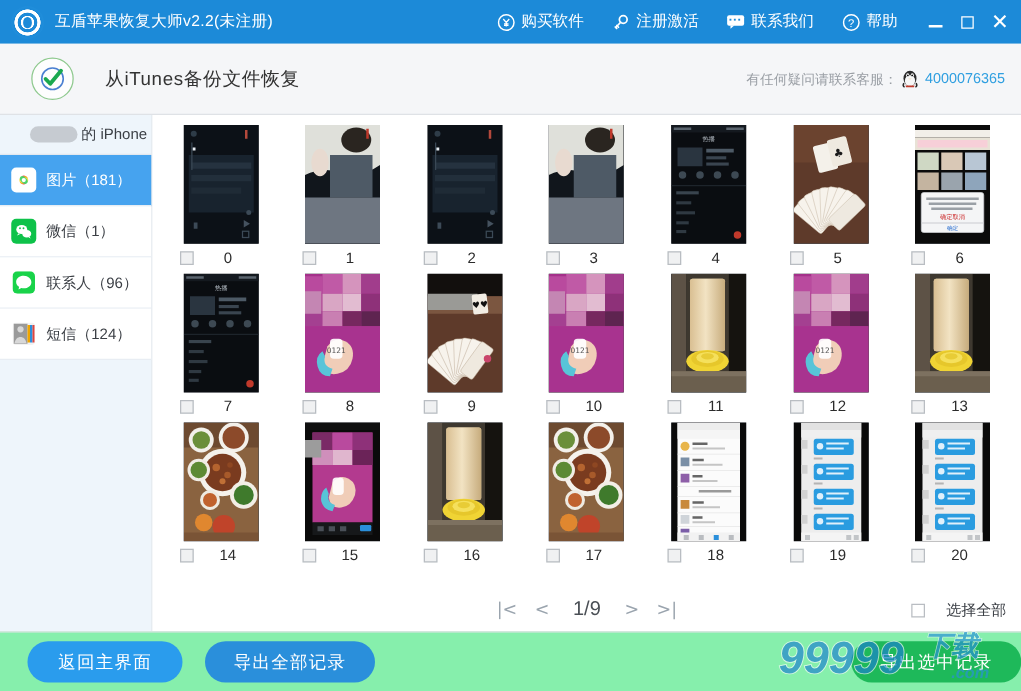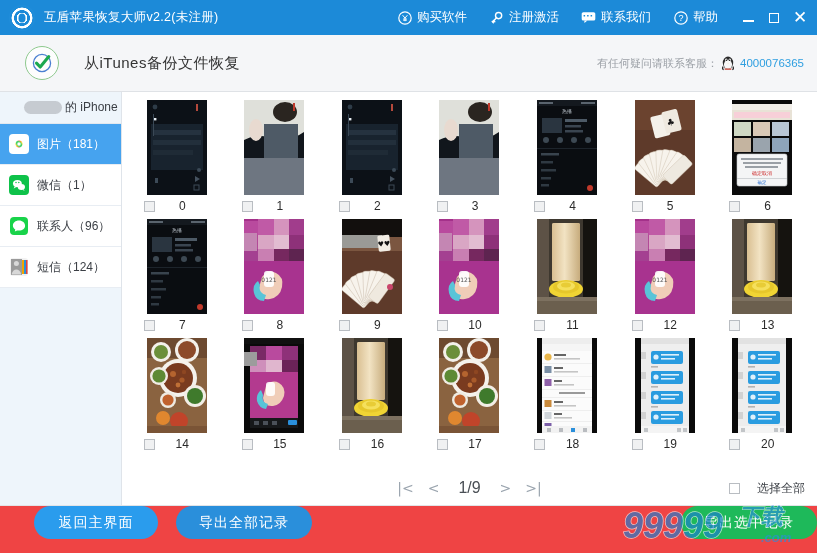--- a/index.html
+++ b/index.html
@@ -237,25 +237,24 @@
     margin-left: auto; margin-right: 12px;
     display: flex; align-items: center; gap: 17px;
     z-index: 2;
   }
   .pg-right .cbx { background: #fff; }
   .pg-selall { font-size: 12px; color: #3b3f45; }
 
   
   .footer {
     height: 48px; flex: 0 0 48px;
-    background: #ef4444;
+    background: #86efac;
     border-top: 1px solid #e2e4e7;
-    display: flex; align-items: flex-start;
+    display: flex; align-items: center;
     position: relative;
-    padding-left: 12px;
   }
   .btn {
     border-radius: 18px;
     font-size: 14px; color: #ffffff;
     display: flex; align-items: center; justify-content: center;
     cursor: default; letter-spacing: 1px;
     white-space: nowrap;
   }
   .btn-back { width: 124px; height: 33px; background: #2a9ced; margin-left: 22px; }
   .btn-export-sel { width: 136px; height: 33px; background: #1eb95a; margin-left: auto; }

